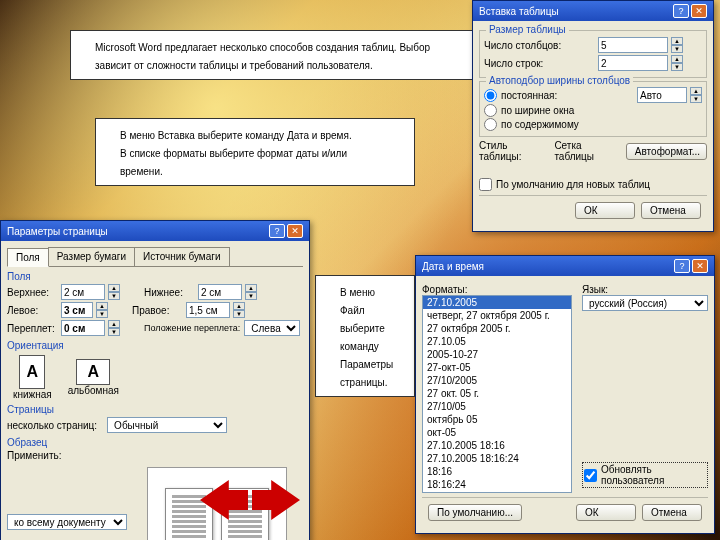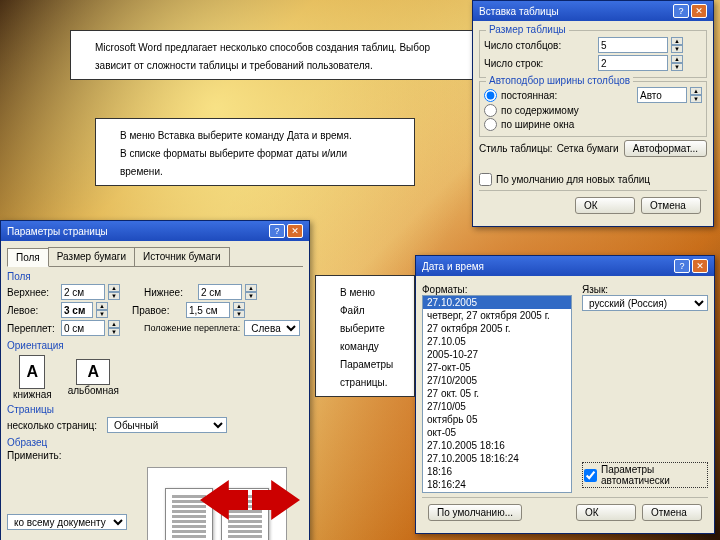--- a/index.html
+++ b/index.html
@@ -86,30 +86,30 @@
           <input type="radio" checked="" style="">
           <span>постоянная:</span>
           <input type="text" style="width: 50px; margin-left: auto;" value="Авто">
           <div class="spin">
             <span>▲</span>
             <span>▼</span>
           </div>
         </div>
    <div class="radio">
           <input type="radio" style="">
-          <span>по содержимому</span>
+          <span>по ширине окна</span>
         </div>
    <div class="radio">
           <input type="radio" style="">
-          <span>по ширине окна</span>
+          <span>по содержимому</span>
         </div>
   </div>
   <div class="row">
         <span>Стиль таблицы:</span>
-        <span>Сетка бумаги</span>
+        <span>Сетка таблицы</span>
         <button class="btn" style="margin-left:auto">Автоформат...</button>
       </div>
   <div class="check" style="margin-top:16px">
         <input type="checkbox" style="">
         <span>По умолчанию для новых таблиц</span>
       </div>
   <div class="footer">
         <button class="btn">ОК</button>
         <button class="btn">Отмена</button>
       </div>
@@ -154,21 +154,21 @@
         </div>
         <span style="width:50px;margin-left:20px">Правое:</span>
         <input type="text" style="width: 44px;" value="1,5 см">
         <div class="spin">
           <span>▲</span>
           <span>▼</span>
         </div>
       </div>
   <div class="row">
         <span style="width:50px">Переплет:</span>
-        <input type="text" style="width: 44px;" value="0 см">
+        <input type="text" style="width: 44px; font-weight: bold;" value="0 см">
         <div class="spin">
           <span>▲</span>
           <span>▼</span>
         </div>
         <span style="margin-left:20px;font-size:9px">Положение переплета:</span>
         <select style="width:56px"><option>Слева</option></select>
       </div>
   <div style="color:#1e4bbd;margin-top:4px">Ориентация</div>
   <div class="row">
    <div class="orient">
@@ -230,21 +230,21 @@
             <div>18:16:24</div>
             <div>6:16</div>
           </div>
    </div>
    <div style="width:126px;margin-left:6px">
     <div>Язык:</div>
     <select style="width:100%"><option>русский (Россия)</option></select>
     <div style="height:150px"></div>
     <div class="check" style="border:1px dotted #333;padding:1px">
             <input type="checkbox" checked="" style="">
-            <span>Параметры автоматически</span>
+            <span>Обновлять пользователя</span>
           </div>
    </div>
   </div>
   <div class="footer left">
         <button class="btn">По умолчанию...</button>
         <div style="display:flex;gap:6px">
           <button class="btn">ОК</button>
           <button class="btn">Отмена</button>
         </div>
       </div>

